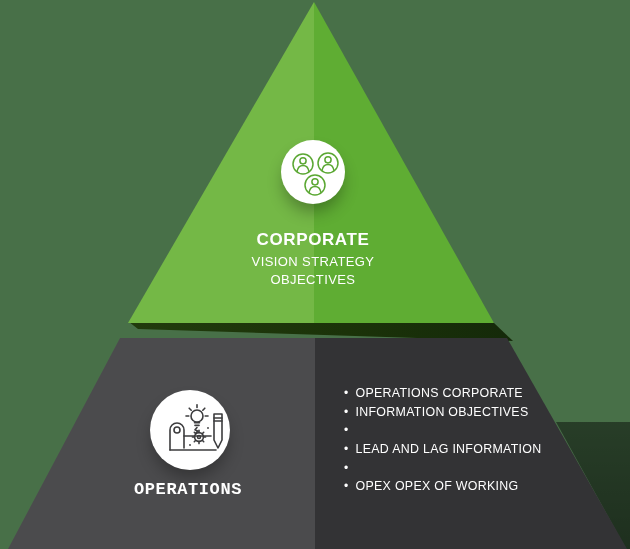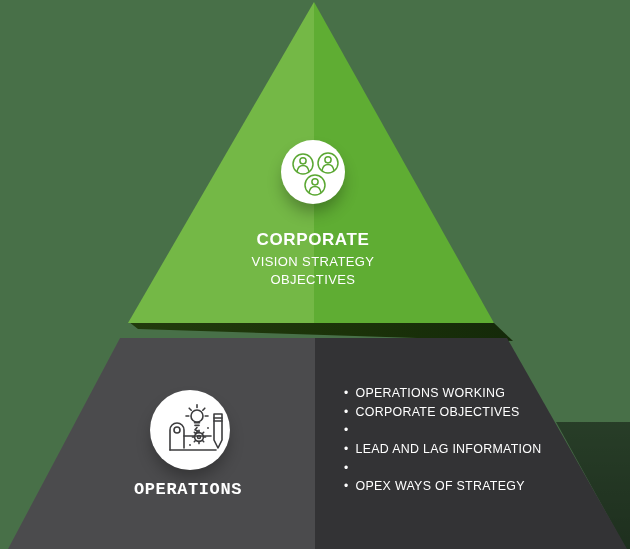--- a/index.html
+++ b/index.html
@@ -127,35 +127,35 @@
         <circle cx="58" cy="38" r="0.9" fill="#3c3c3e" stroke="none"></circle>
       </svg>
     </span>
   </div>
 
   <div class="lvl-title operations">OPERATIONS</div>
 
   <div class="bullets">
     <div class="bullet-item">
       <span class="dot">•</span>
-      <span>OPERATIONS WORKING</span>
+      <span>OPERATIONS CORPORATE</span>
     </div>
     <div class="bullet-item">
       <span class="dot">•</span>
-      <span>CORPORATE OBJECTIVES</span>
+      <span>INFORMATION OBJECTIVES</span>
     </div>
     <div class="bullet-item">
       <span class="dot">•</span>
     </div>
     <div class="bullet-item">
       <span class="dot">•</span>
       <span>LEAD AND LAG INFORMATION</span>
     </div>
     <div class="bullet-item">
       <span class="dot">•</span>
     </div>
     <div class="bullet-item">
       <span class="dot">•</span>
-      <span>OPEX WAYS OF STRATEGY</span>
+      <span>OPEX OPEX OF WORKING</span>
     </div>
   </div>
 
 </div>
 
 </body></html>

